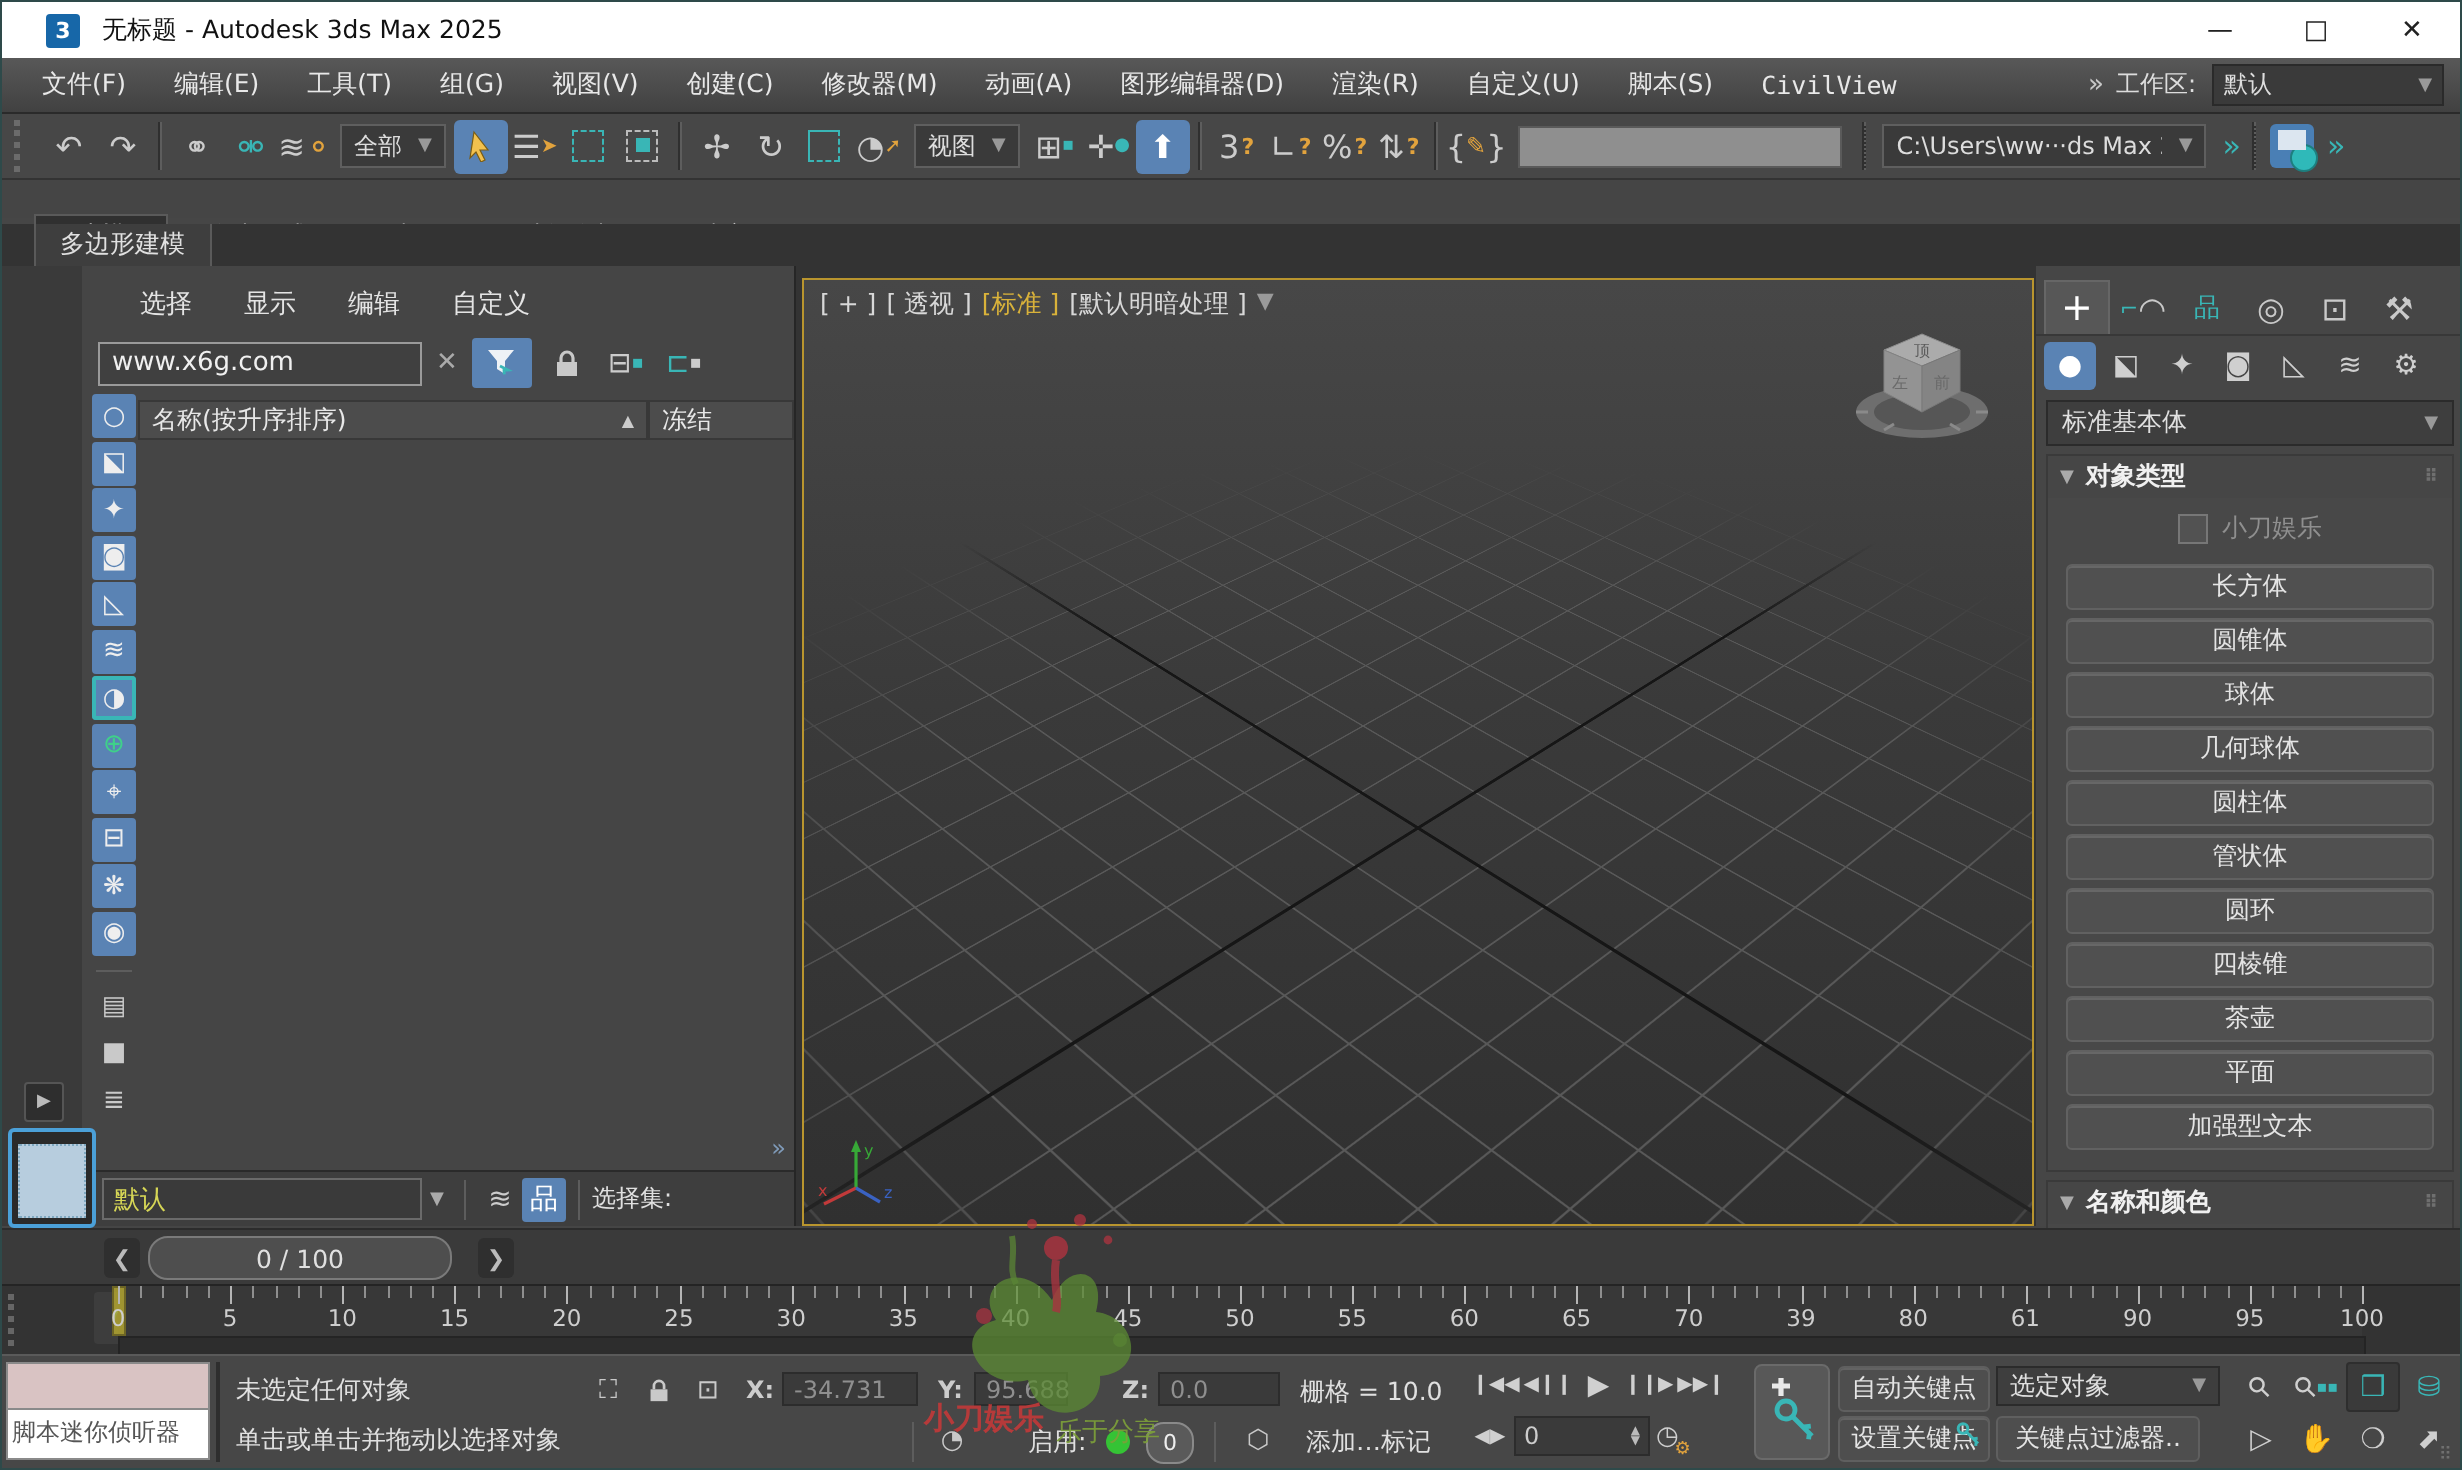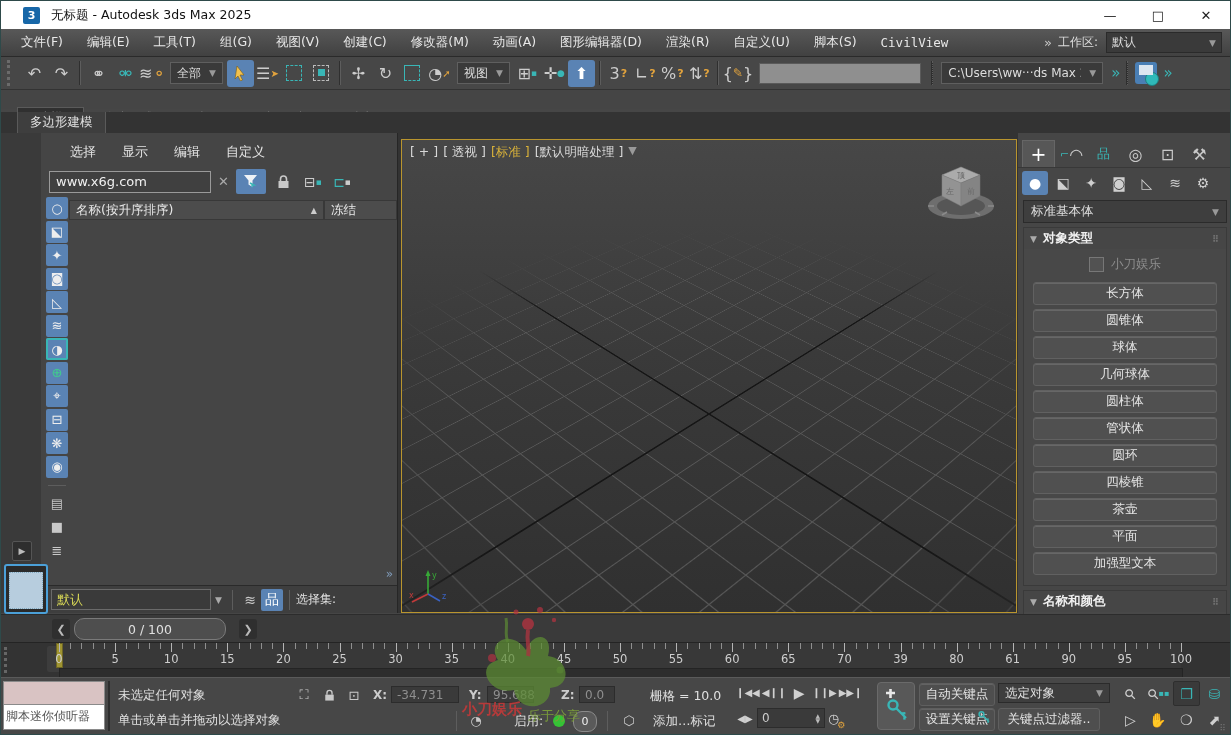--- a/index.html
+++ b/index.html
@@ -651,21 +651,21 @@
 
     <span class="coord-lb" style="left:372px;">X:</span>
     <div class="coord-bx" style="left:390px;width:68px;">
         <span>-34.731</span>
       </div>
     <span class="coord-lb" style="left:468px;">Y:</span>
     <div class="coord-bx" style="left:486px;width:47px;">
         <span>95.688</span>
       </div>
     <span class="coord-lb" style="left:560px;">Z:</span>
-    <div class="coord-bx" style="left:578px;width:36px;">
+    <div class="coord-bx" style="left:578px;width:61px;">
         <span>0.0</span>
       </div>
     <div class="grid-lb">栅格 = 10.0</div>
 
     <div class="vsep" style="left:455px;top:33px;"></div>
     <div class="sb-ico r2" style="left:465px;">◔</div>
     <span class="enable-lb">启用:</span>
     <div class="green-dot"></div>
     <div class="zero-badge">
         <span>0</span>

